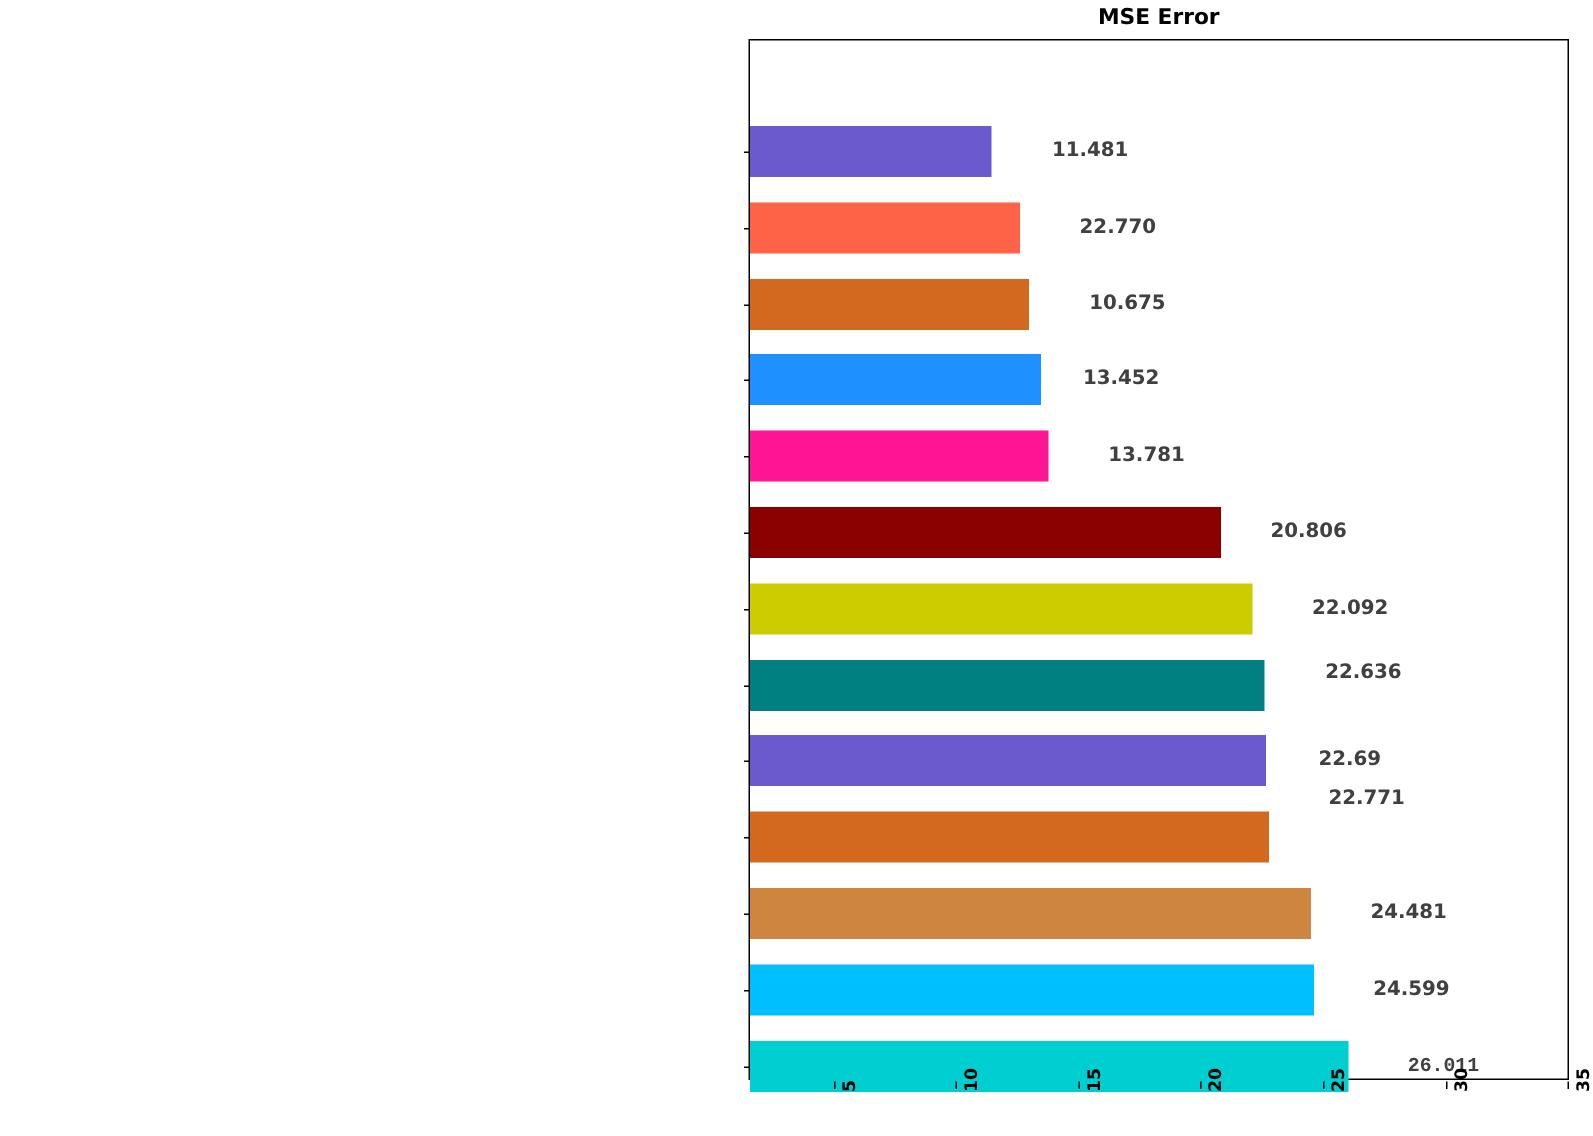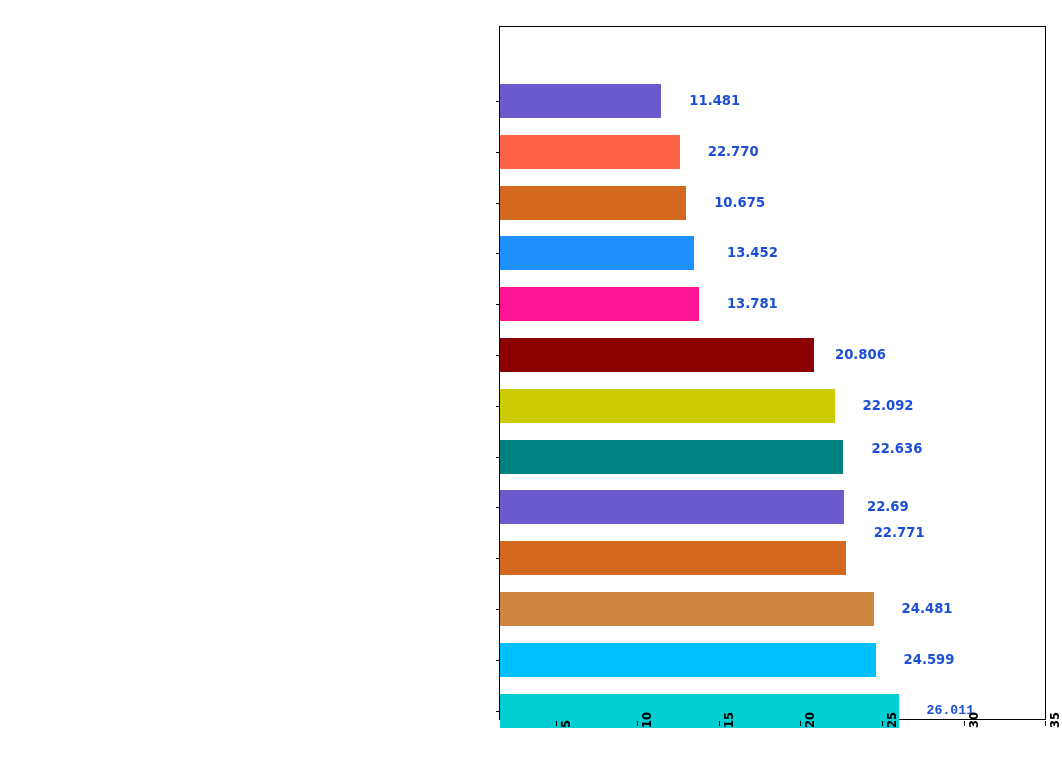--- a/index.html
+++ b/index.html
@@ -55,23 +55,24 @@
     width: 4px;
     height: 0;
     border-top: 1.3px solid #000000;
   }
   
   .val-label {
     position: absolute;
     white-space: nowrap;
     font-size: 13.2px;
     font-weight: bold;
-    color: #1d4ed8;
+    color: #404040;
     line-height: 15px;
     font-family: "DejaVu Sans", sans-serif;
+    margin-left: 12px;
   }
   
   .x-tick {
     position: absolute;
     top: 694px;
     width: 0;
     height: 5px;
     border-left: 1.3px solid #000000;
   }
   .x-ticklabel {
@@ -85,34 +86,35 @@
     transform-origin: left top;
     white-space: nowrap;
     line-height: 11px;
   }
 </style>
 </head>
 <body>
 
 <div id="figure">
 
+  <div id="chart-title">MSE Error</div>
 
   <div id="plot-area">
       <div class="bar" style="top: 57px; width: 161.341px; background: rgb(106, 90, 205);"></div>
       <div class="cat-tick" style="top: 74px;"></div>
       <div class="val-label" style="left: 189.341px; top: 66px;">11.481</div>
       <div class="bar" style="top: 107.8px; width: 179.743px; background: rgb(255, 99, 71);"></div>
       <div class="cat-tick" style="top: 124.8px;"></div>
       <div class="val-label" style="left: 207.743px; top: 116.8px;">22.770</div>
       <div class="bar" style="top: 158.6px; width: 186.176px; background: rgb(210, 105, 30);"></div>
       <div class="cat-tick" style="top: 175.6px;"></div>
       <div class="val-label" style="left: 214.176px; top: 167.6px;">10.675</div>
       <div class="bar" style="top: 209.4px; width: 193.524px; background: rgb(30, 144, 255);"></div>
       <div class="cat-tick" style="top: 226.4px;"></div>
-      <div class="val-label" style="left: 227px; top: 218.4px;">13.452</div>
+      <div class="val-label" style="left: 210px; top: 218.4px;">13.452</div>
       <div class="bar" style="top: 260.2px; width: 198.896px; background: rgb(255, 20, 147);"></div>
       <div class="cat-tick" style="top: 277.2px;"></div>
       <div class="val-label" style="left: 226.896px; top: 269.2px;">13.781</div>
       <div class="bar" style="top: 311px; width: 313.602px; background: rgb(139, 0, 0);"></div>
       <div class="cat-tick" style="top: 328px;"></div>
       <div class="val-label" style="left: 335px; top: 320px;">20.806</div>
       <div class="bar" style="top: 361.8px; width: 334.601px; background: rgb(204, 204, 0);"></div>
       <div class="cat-tick" style="top: 378.8px;"></div>
       <div class="val-label" style="left: 362.601px; top: 370.8px;">22.092</div>
       <div class="bar" style="top: 412.6px; width: 343.483px; background: rgb(0, 128, 128);"></div>

